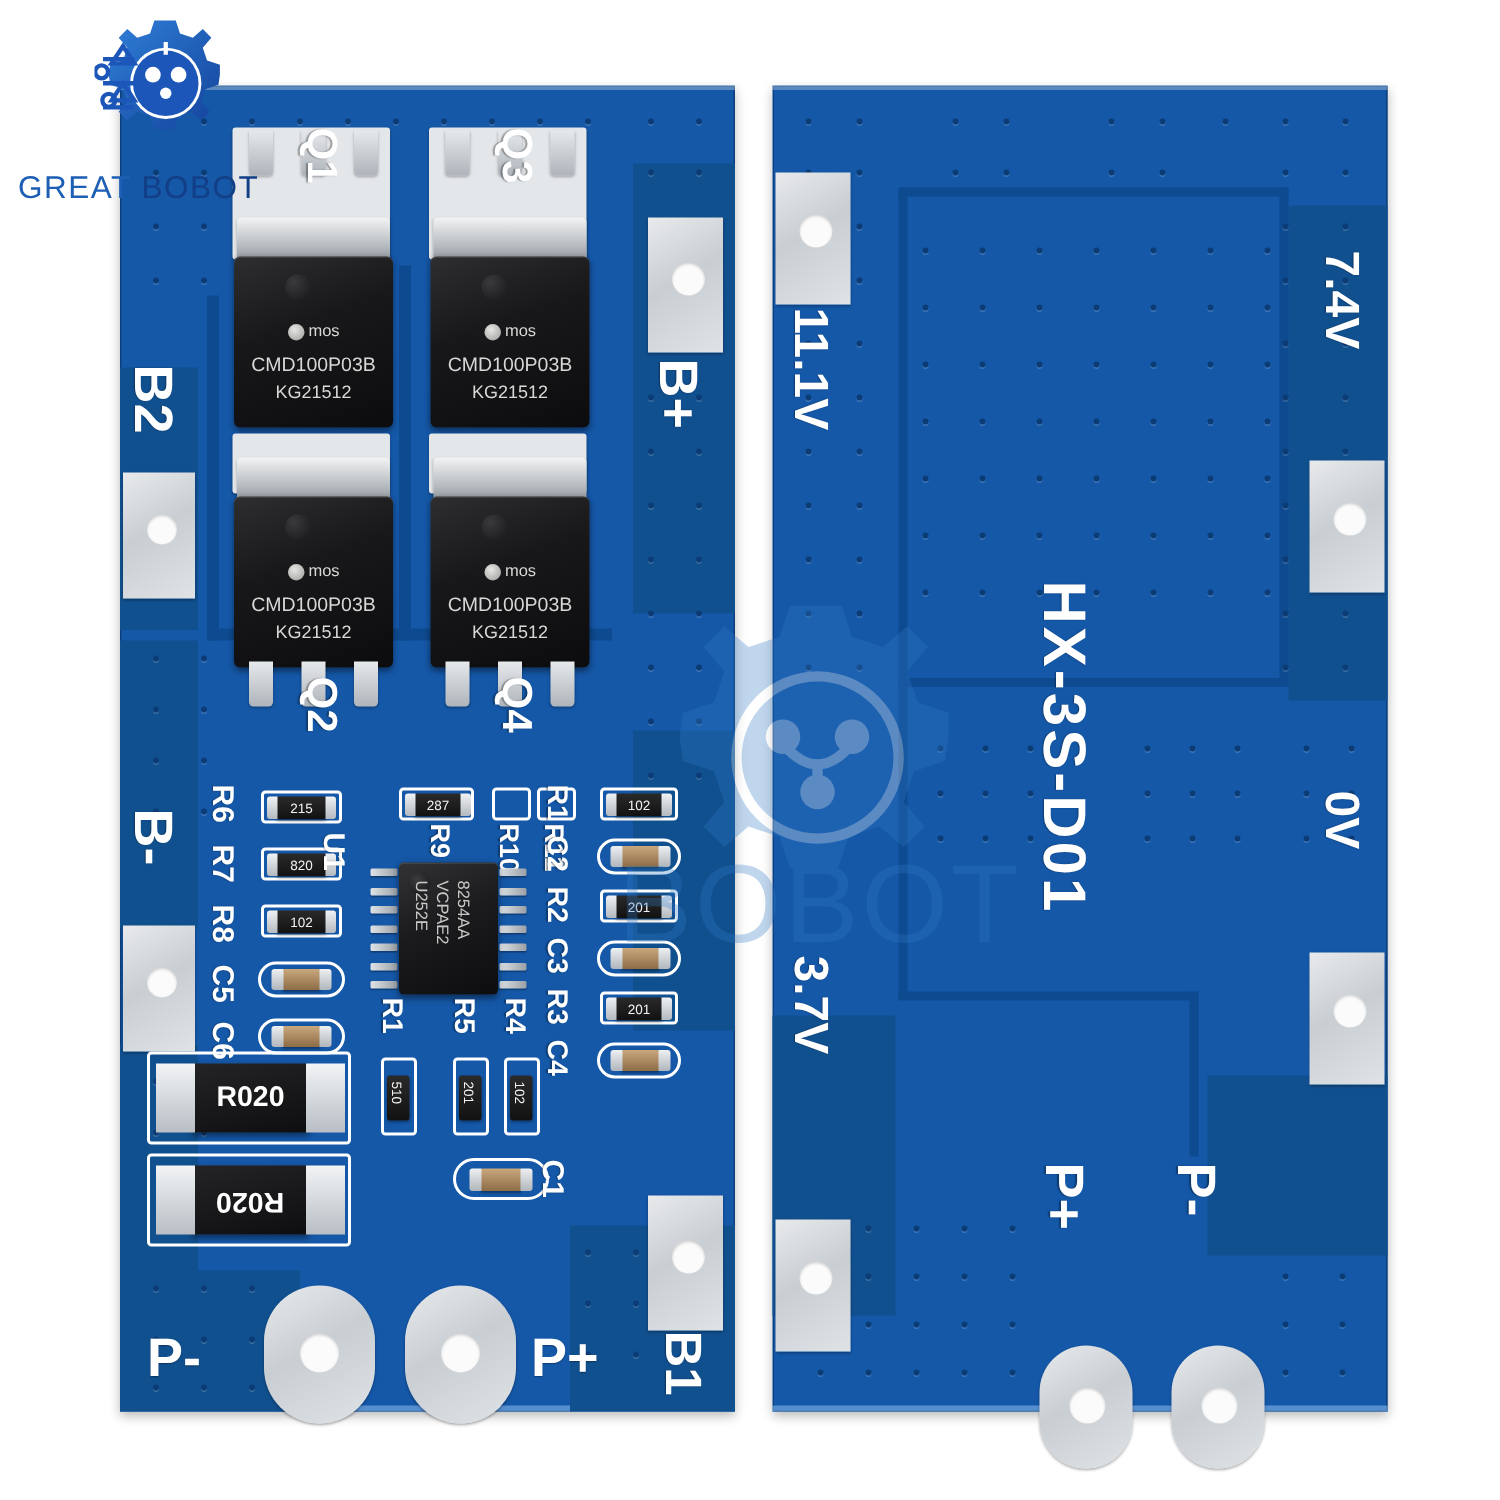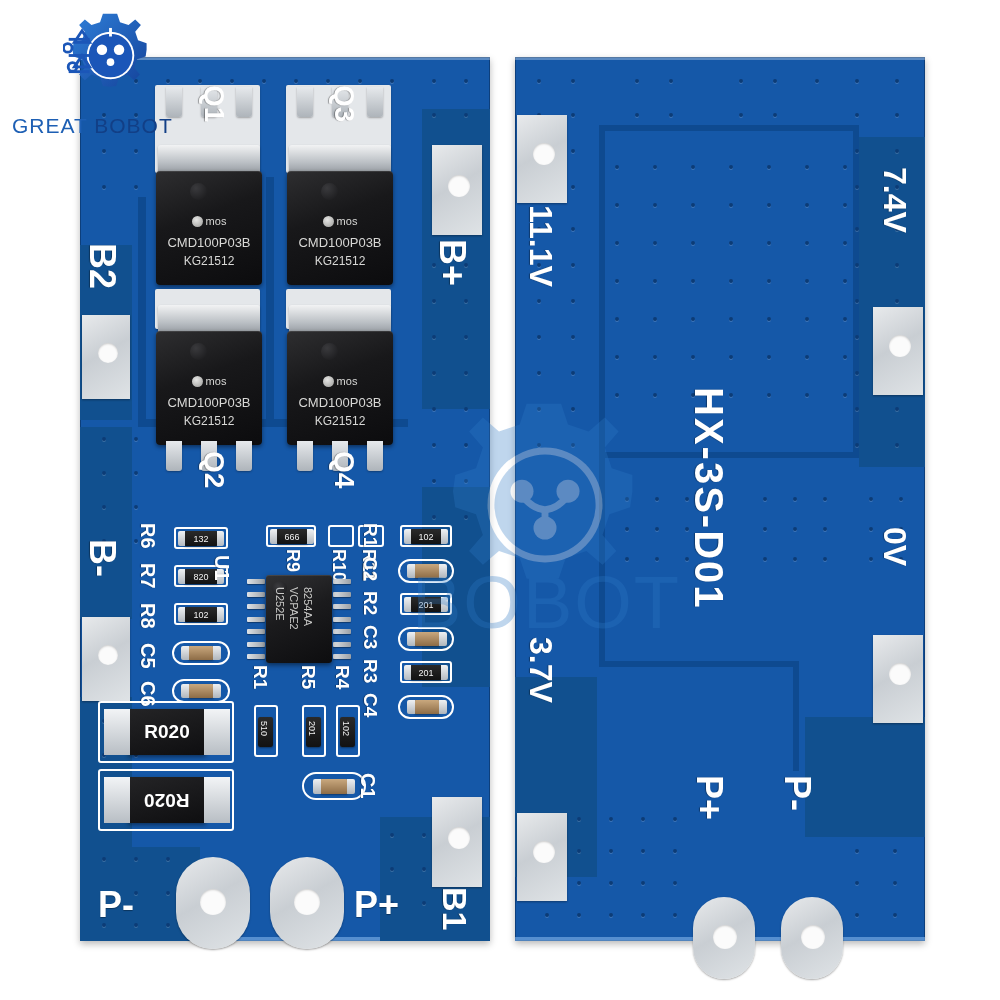--- a/index.html
+++ b/index.html
@@ -341,21 +341,21 @@
     <div class="silk rot90" style="left:78px;top:466px;font-size:20px;">R6</div>
     <div class="silk rot90" style="left:78px;top:506px;font-size:20px;">R7</div>
     <div class="silk rot90" style="left:78px;top:546px;font-size:20px;">R8</div>
     <div class="silk rot90" style="left:78px;top:586px;font-size:20px;">C5</div>
     <div class="silk rot90" style="left:78px;top:624px;font-size:20px;">C6</div>
 
     <div class="silkbox" style="left:94px;top:470px;width:54px;height:22px;"></div>
     <div class="smd" style="left:104px;top:474px;width:34px;height:15px;">
       <span class="cap l"></span>
         <span class="cap r"></span>
-      <span class="val" style="font-size:9px;">132</span>
+      <span class="val" style="font-size:9px;">215</span>
     </div>
     <div class="silkbox" style="left:94px;top:508px;width:54px;height:22px;"></div>
     <div class="smd" style="left:104px;top:512px;width:34px;height:15px;">
       <span class="cap l"></span>
         <span class="cap r"></span>
       <span class="val" style="font-size:9px;">820</span>
     </div>
     <div class="silkbox" style="left:94px;top:546px;width:54px;height:22px;"></div>
     <div class="smd" style="left:104px;top:550px;width:34px;height:15px;">
       <span class="cap l"></span>
@@ -364,21 +364,21 @@
     </div>
     <div class="silkoval" style="left:92px;top:584px;width:58px;height:24px;"></div>
     <div class="capc" style="left:108px;top:589px;width:26px;height:14px;"></div>
     <div class="silkoval" style="left:92px;top:622px;width:58px;height:24px;"></div>
     <div class="capc" style="left:108px;top:627px;width:26px;height:14px;"></div>
 
     <div class="silkbox" style="left:186px;top:468px;width:50px;height:22px;"></div>
     <div class="smd" style="left:196px;top:472px;width:32px;height:15px;">
       <span class="cap l"></span>
         <span class="cap r"></span>
-      <span class="val" style="font-size:9px;">666</span>
+      <span class="val" style="font-size:9px;">287</span>
     </div>
     <div class="silk rot90" style="left:222px;top:492px;font-size:18px;">R9</div>
     <div class="silkbox" style="left:248px;top:468px;width:26px;height:22px;"></div>
     <div class="silk rot90" style="left:268px;top:492px;font-size:18px;">R10</div>
     <div class="silkbox" style="left:278px;top:468px;width:26px;height:22px;"></div>
     <div class="silk rot90" style="left:298px;top:492px;font-size:18px;">R11</div>
 
     <div class="silk rot90" style="left:152px;top:498px;font-size:20px;">U1</div>
     <div class="ic" style="left:186px;top:518px;width:66px;height:88px;">
       <div class="pins" style="left:-19px;">

